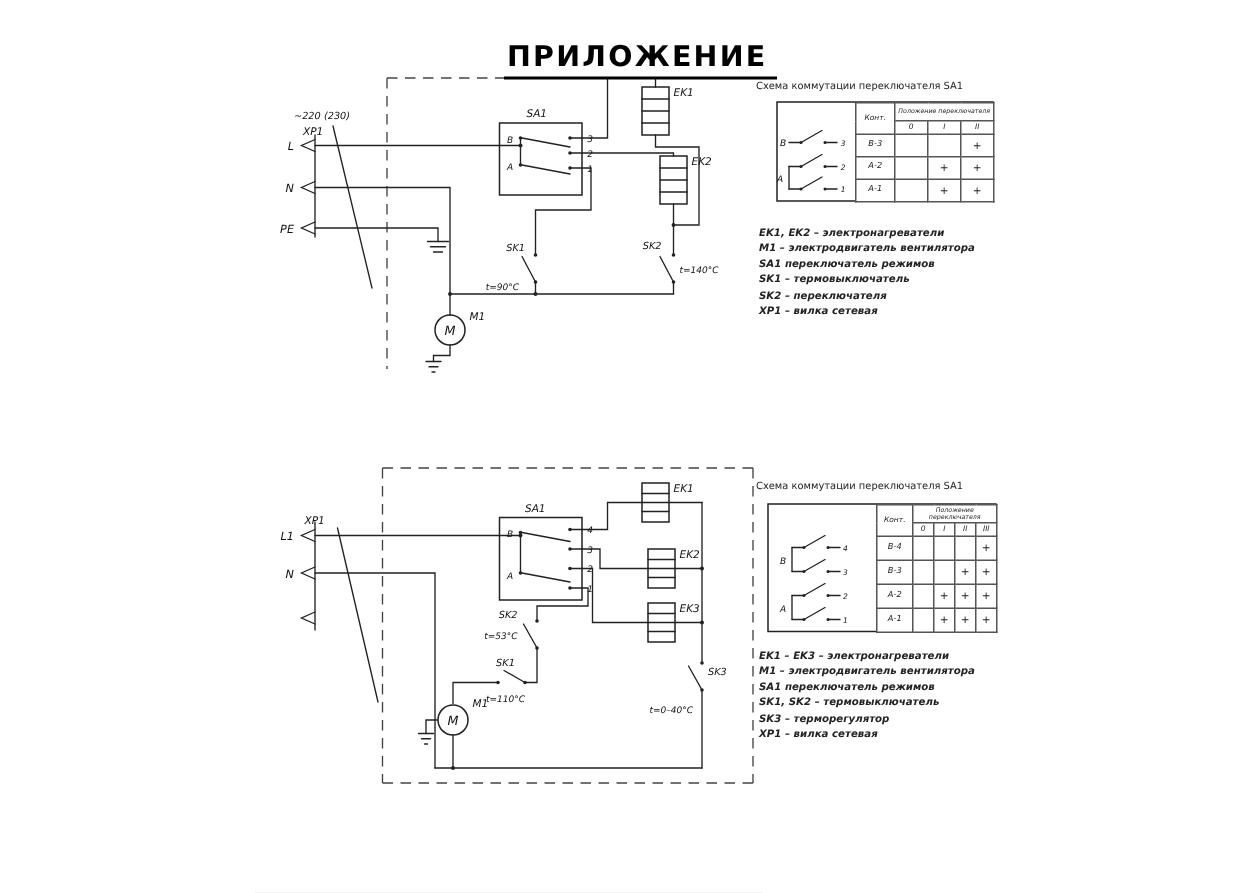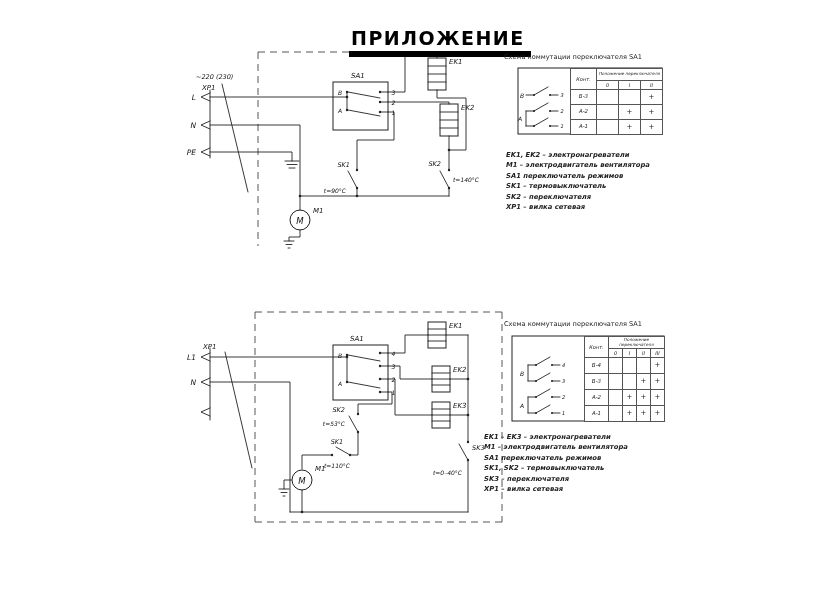--- a/index.html
+++ b/index.html
@@ -1,20 +1,20 @@
 <!DOCTYPE html>
 <html><head>
 <meta charset="utf-8">
 <style>
   html,body{margin:0;padding:0;background:#e8e8e8;}
   .page{position:relative;width:839px;height:595px;background:#ffffff;overflow:hidden;
         font-family:"DejaVu Sans",sans-serif;}
   .page svg{position:absolute;left:0;top:0;}
   .title{position:absolute;left:336px;top:27px;font-size:19px;font-weight:bold;
-         letter-spacing:1.5px;color:#000;border-bottom:6px solid #000000;padding:0 6px 2px 2px;margin-left:13px;}
+         letter-spacing:1.5px;color:#000;border-bottom:2px solid #000000;padding:0 6px 2px 2px;}
   .block-title{position:absolute;font-size:6.6px;color:#222;white-space:nowrap;}
   .legend{position:absolute;font-style:italic;font-size:6.8px;color:#222;line-height:10.4px;white-space:nowrap;font-weight:bold;}
   .sw-table{position:absolute;border-collapse:collapse;table-layout:fixed;background:#fff;}
   .sw-table td{border:1px solid #555;text-align:center;vertical-align:middle;padding:0;
                font-size:6px;line-height:1;color:#222;font-style:italic;overflow:hidden;}
   .sw-table td.phead{font-size:4.2px;}
   .sw-table td.chead{font-size:5px;}
   .sw-table td.pos{font-size:5px;}
   .sw-table td.cname{font-size:5.5px;}
   .sw-table td.mark{font-size:7px;font-style:normal;}
@@ -407,22 +407,22 @@
     <tr style="height:16px">
       <td class="cname">А-1</td>
       <td class="mark"></td>
       <td class="mark">+</td>
       <td class="mark">+</td>
       <td class="mark">+</td>
     </tr>
   </tbody>
 </table>
 
-<div class="legend" style="left:484px;top:432px">
+<div class="legend" style="left:506px;top:432px">
   <div>EK1 – EK3 – электронагреватели</div>
   <div>M1 – электродвигатель вентилятора</div>
   <div>SA1 переключатель режимов</div>
   <div>SK1, SK2 – термовыключатель</div>
-  <div>SK3 – переключателя</div>
+  <div>SK3 – терморегулятор</div>
   <div>XP1 – вилка сетевая</div>
 </div>
 
 </div>
 
 </body></html>

